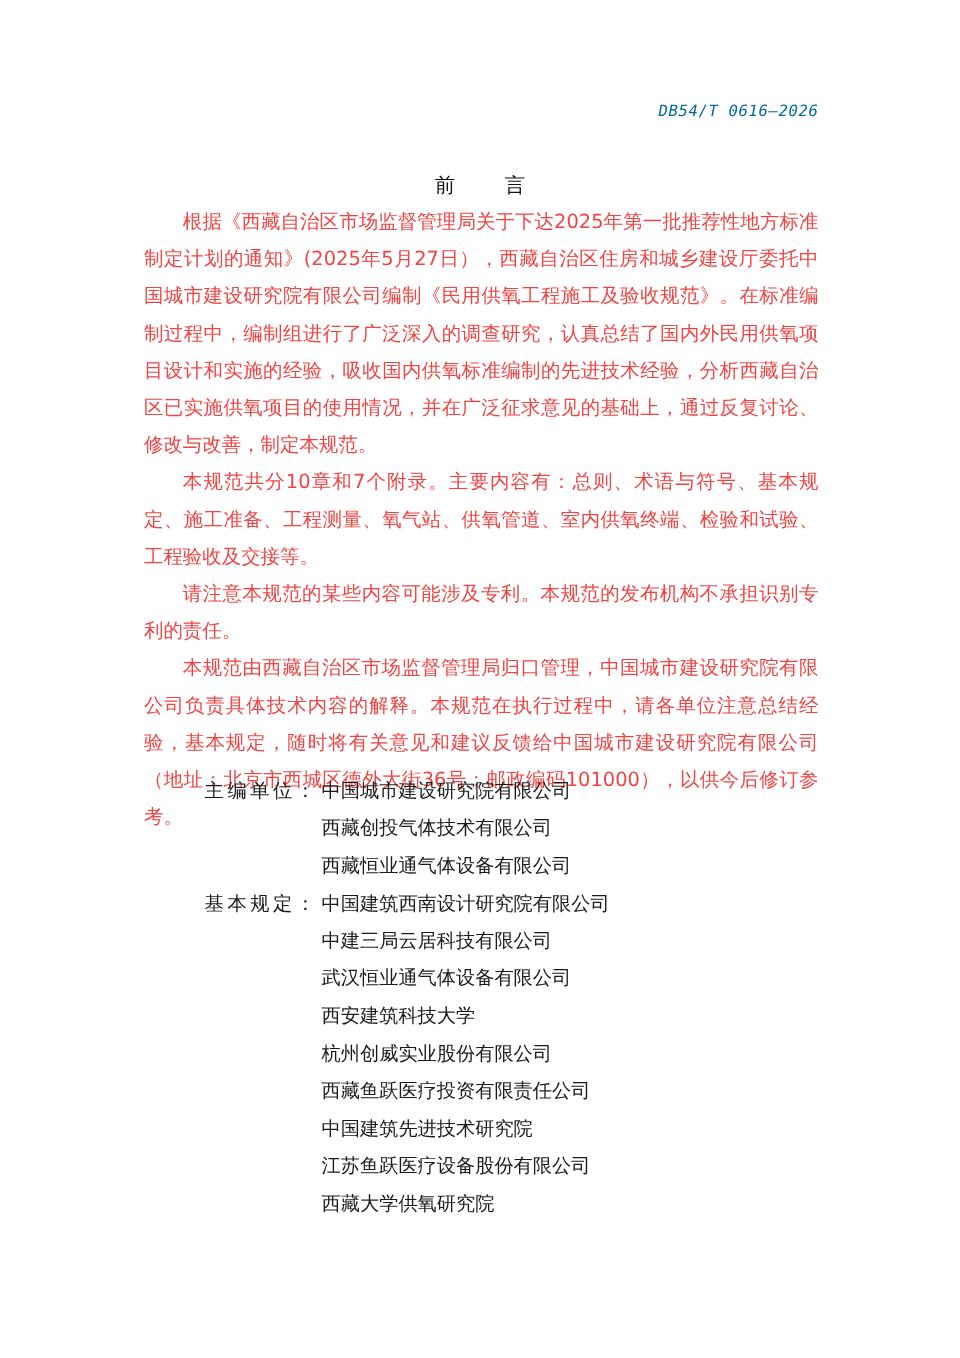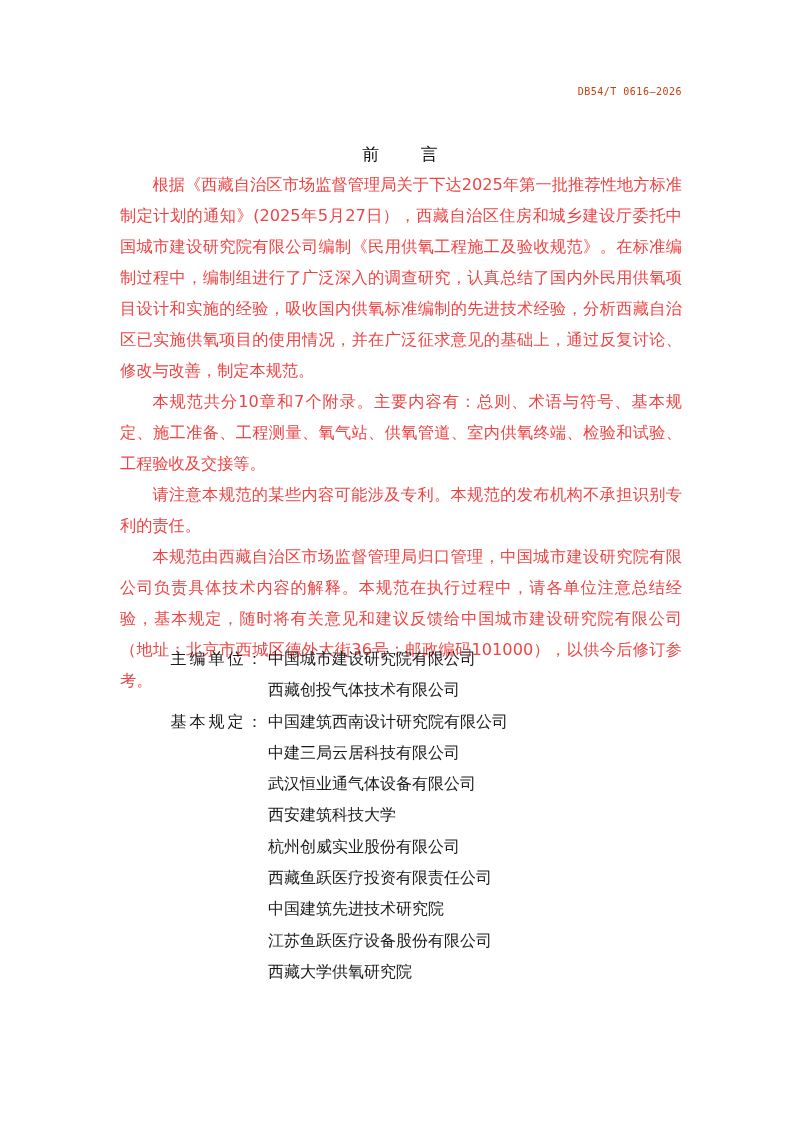--- a/index.html
+++ b/index.html
@@ -1,20 +1,20 @@
 <!DOCTYPE html>
 <html><head>
 <meta charset="utf-8">
 <style>
   html, body { margin: 0; padding: 0; background: #ffffff; }
   body { width: 800px; height: 1132px; position: relative; overflow: hidden;
          font-family: "DejaVu Sans", "Liberation Sans", sans-serif; color: #1a1a1a; }
   .page { position: absolute; left: 0; top: 0; width: 800px; height: 1132px; background: #fff; }
-  .doc-code { position: absolute; top: 86px; right: 118px; font-size: 10px; letter-spacing: 0.5px;
-              font-family: "DejaVu Sans Mono", "Liberation Mono", monospace; color: #c2410c; }
+  .doc-code { position: absolute; top: 86px; right: 118px; font-size: 13px; letter-spacing: 0.5px;
+              font-family: "DejaVu Sans Mono", "Liberation Mono", monospace; color: #0369a1; font-style: italic; }
   .title { position: absolute; top: 143px; left: 0; width: 800px; text-align: center;
            font-size: 17px; font-weight: normal; letter-spacing: 18px; text-indent: 18px; color: #111; }
   .body-text { position: absolute; left: 120px; top: 169px; width: 562px; font-size: 16.2px;
                line-height: 31px; color: #ef4444; }
   .para { margin: 0; text-align: justify; text-align-last: left; text-indent: 2em; }
   .units { position: absolute; left: 168px; top: 643px; font-size: 16px; line-height: 31.3px; color: #1a1a1a; }
   .unit-group { display: grid; grid-template-columns: 100px auto; }
   .unit-label { white-space: nowrap; letter-spacing: 3px; text-align: center; }
   .unit-list { display: flex; flex-direction: column; justify-content: flex-end; }
   .unit-item { white-space: nowrap; }
@@ -34,20 +34,21 @@
     <p class="para">请注意本规范的某些内容可能涉及专利。本规范的发布机构不承担识别专利的责任。</p>
     <p class="para">本规范由西藏自治区市场监督管理局归口管理，中国城市建设研究院有限公司负责具体技术内容的解释。本规范在执行过程中，请各单位注意总结经验，基本规定，随时将有关意见和建议反馈给中国城市建设研究院有限公司（地址：北京市西城区德外大街36号；邮政编码101000），以供今后修订参考。</p>
   </div>
 
   <div class="units">
     <div class="unit-group">
       <span class="unit-label">主编单位：</span>
       <div class="unit-list">
         <span class="unit-item">中国城市建设研究院有限公司</span>
         <span class="unit-item">西藏创投气体技术有限公司</span>
+        <span class="unit-item">西藏恒业通气体设备有限公司</span>
       </div>
     </div>
     <div class="unit-group">
       <span class="unit-label">基本规定：</span>
       <div class="unit-list">
         <span class="unit-item">中国建筑西南设计研究院有限公司</span>
         <span class="unit-item">中建三局云居科技有限公司</span>
         <span class="unit-item">武汉恒业通气体设备有限公司</span>
         <span class="unit-item">西安建筑科技大学</span>
         <span class="unit-item">杭州创威实业股份有限公司</span>

